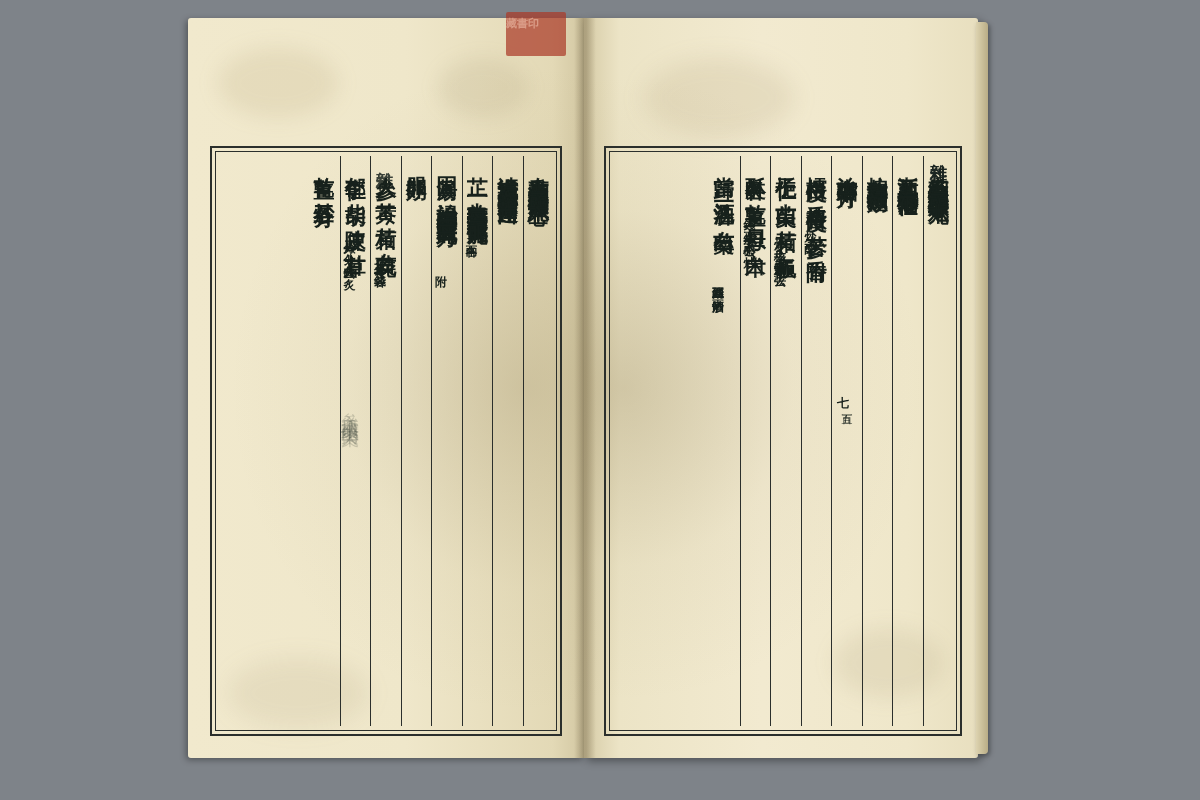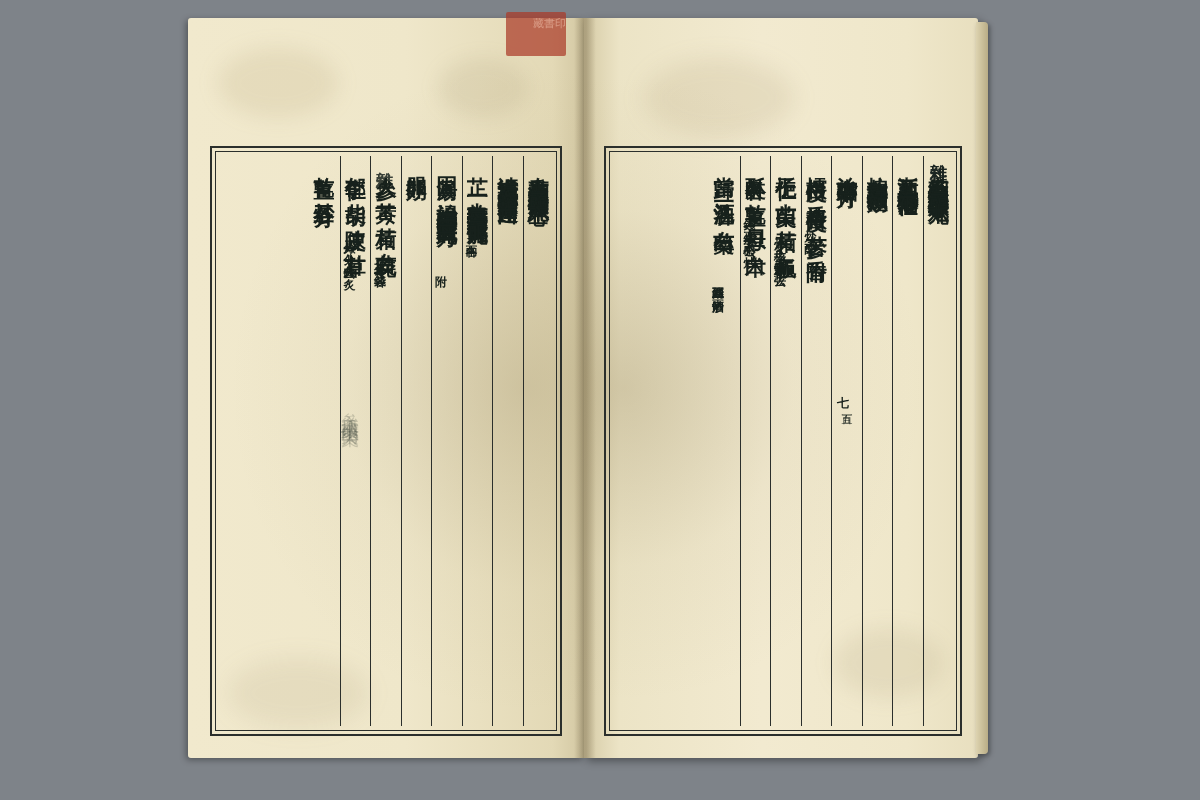--- a/index.html
+++ b/index.html
@@ -88,23 +88,24 @@
     width: 60px;
     height: 44px;
     background: rgba(170, 58, 40, 0.72);
     border-radius: 2px;
     pointer-events: none;
   }
   .seal .sealtxt {
     color: rgba(255,220,200,0.45);
     font-size: 11px;
     line-height: 14px;
-    text-align: right;
+    text-align: left;
     padding-top: 5px;
     font-family: "DejaVu Serif", serif;
+    font-weight: bold;
   }
 
   
   .frame {
     position: absolute;
     border: 2px solid #2b2f2c;
     box-sizing: border-box;
   }
   .frame.inner {
     position: absolute;

